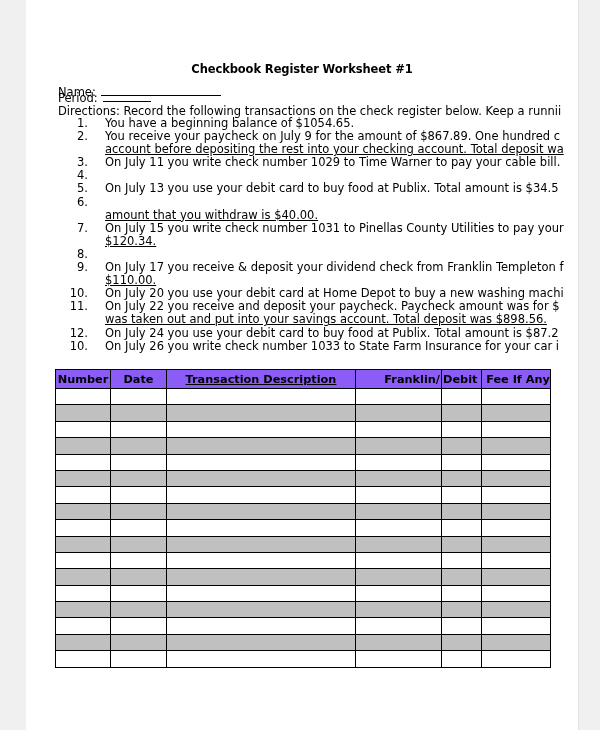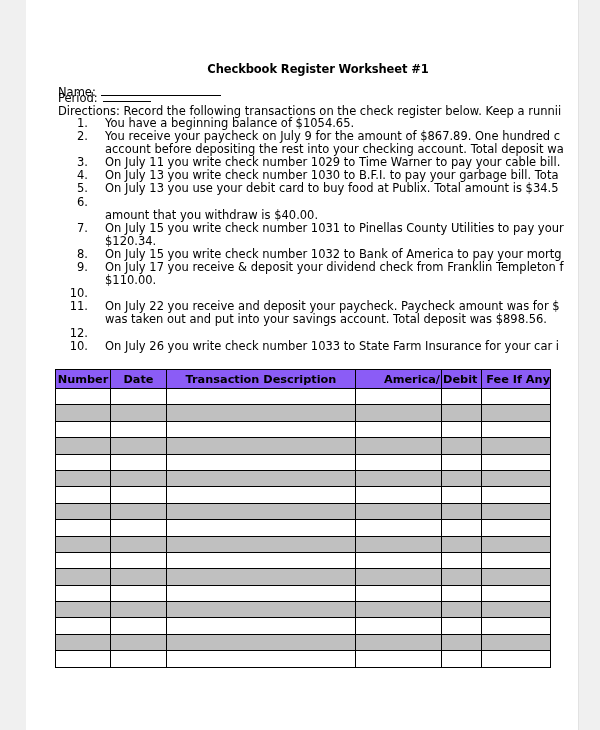--- a/index.html
+++ b/index.html
@@ -19,21 +19,21 @@
     top: 0;
     width: 552px;
     height: 730px;
     background: #ffffff;
     border-right: 1px solid #e2e2e2;
     overflow: hidden;
   }
   
   .doc-title {
     position: absolute;
-    left: 16px;
+    left: 0;
     top: 62px;
     width: 552px;
     text-align: center;
     font-size: 11.5px;
     font-weight: bold;
     color: #000;
     letter-spacing: -0.1px;
     box-sizing: border-box;
   }
   .field-line {
@@ -86,20 +86,21 @@
     padding-right: 0;
   }
   .li-body {
     padding-left: 17px;
     white-space: nowrap;
     text-align: right;
   }
   .li-cont {
     padding-left: 47px;
     white-space: nowrap;
+    text-decoration: underline;
   }
 
   
   #register {
     position: absolute;
     left: 29px;
     top: 369px;
     border-collapse: collapse;
     table-layout: fixed;
     border: 1.6px solid #000;
@@ -114,24 +115,24 @@
     height: 19px;
     font-size: 11.3px;
     font-weight: bold;
     color: #000;
     background: #8b5cf6;
     vertical-align: middle;
     white-space: nowrap;
   }
   .c-number { width: 55px; text-align: center; }
   .c-date   { width: 56px; text-align: center; }
-  .c-desc   { width: 189px; text-align: center; }
+  .c-desc   { width: 189px; text-align: center; text-decoration: underline; }
   .c-pay    { width: 86px; text-align: right; padding-right: 1px !important; }
   .c-debit  { width: 40px; text-align: left; padding-left: 1px !important; }
-  .c-fee    { width: 69px; text-align: right; padding-left: 4px !important; }
+  .c-fee    { width: 69px; text-align: center; padding-left: 4px !important; }
   tr.stripe-white td { background: #ffffff; }
   tr.stripe-gray  td { background: #c0c0c0; }
 </style>
 </head>
 <body>
 
 <div id="page">
 
   <div class="doc-title">Checkbook Register Worksheet #1</div>
 
@@ -156,76 +157,76 @@
       </div>
       <div class="li-row">
         <span class="li-cont">account before depositing the rest into your checking account.  Total deposit wa</span>
       </div>
       <div class="li-row">
         <span class="li-num">3.</span>
         <span class="li-body">On July 11 you write check number 1029 to Time Warner to pay your cable bill.</span>
       </div>
       <div class="li-row">
         <span class="li-num">4.</span>
-        <span class="li-body">On July 13 you write check number 1030 to B.F.I. to pay your garbage bill.  Tota</span>
       </div>
       <div class="li-row">
         <span class="li-num">5.</span>
         <span class="li-body">On July 13 you use your debit card to buy food at Publix.  Total amount is $34.5</span>
       </div>
       <div class="li-row">
         <span class="li-num">6.</span>
       </div>
       <div class="li-row">
         <span class="li-cont">amount that you withdraw is $40.00.</span>
       </div>
       <div class="li-row">
         <span class="li-num">7.</span>
         <span class="li-body">On July 15 you write check number 1031 to Pinellas County Utilities to pay your</span>
       </div>
       <div class="li-row">
         <span class="li-cont">$120.34.</span>
       </div>
       <div class="li-row">
         <span class="li-num">8.</span>
-        <span class="li-body">On July 15 you write check number 1032 to Bank of America to pay your mortg</span>
       </div>
       <div class="li-row">
         <span class="li-num">9.</span>
         <span class="li-body">On July 17 you receive &amp; deposit your dividend check from Franklin Templeton f</span>
       </div>
       <div class="li-row">
         <span class="li-cont">$110.00.</span>
       </div>
       <div class="li-row">
         <span class="li-num">10.</span>
+        <span class="li-body">On July 20 you use your debit card at Home Depot to buy a new washing machi</span>
       </div>
       <div class="li-row">
         <span class="li-num">11.</span>
         <span class="li-body">On July 22 you receive and deposit your paycheck.  Paycheck amount was for $</span>
       </div>
       <div class="li-row">
         <span class="li-cont">was taken out and put into your savings account.  Total deposit was $898.56.</span>
       </div>
       <div class="li-row">
         <span class="li-num">12.</span>
+        <span class="li-body">On July 24 you use your debit card to buy food at Publix.  Total amount is $87.2</span>
       </div>
       <div class="li-row">
         <span class="li-num">10.</span>
         <span class="li-body">On July 26 you write check number 1033 to State Farm Insurance for your car i</span>
       </div>
     </div>
 
   <table id="register">
     <thead>
       <tr>
         <th class="c-number">Number</th>
         <th class="c-date">Date</th>
         <th class="c-desc">Transaction Description</th>
-        <th class="c-pay">America/</th>
+        <th class="c-pay">Franklin/</th>
         <th class="c-debit">Debit</th>
         <th class="c-fee">Fee If Any</th>
       </tr>
     </thead>
     <tbody id="register-body">
         <tr class="stripe-white">
           <td class="c-number"></td>
           <td class="c-date"></td>
           <td class="c-desc"></td>
           <td class="c-pay"></td>

